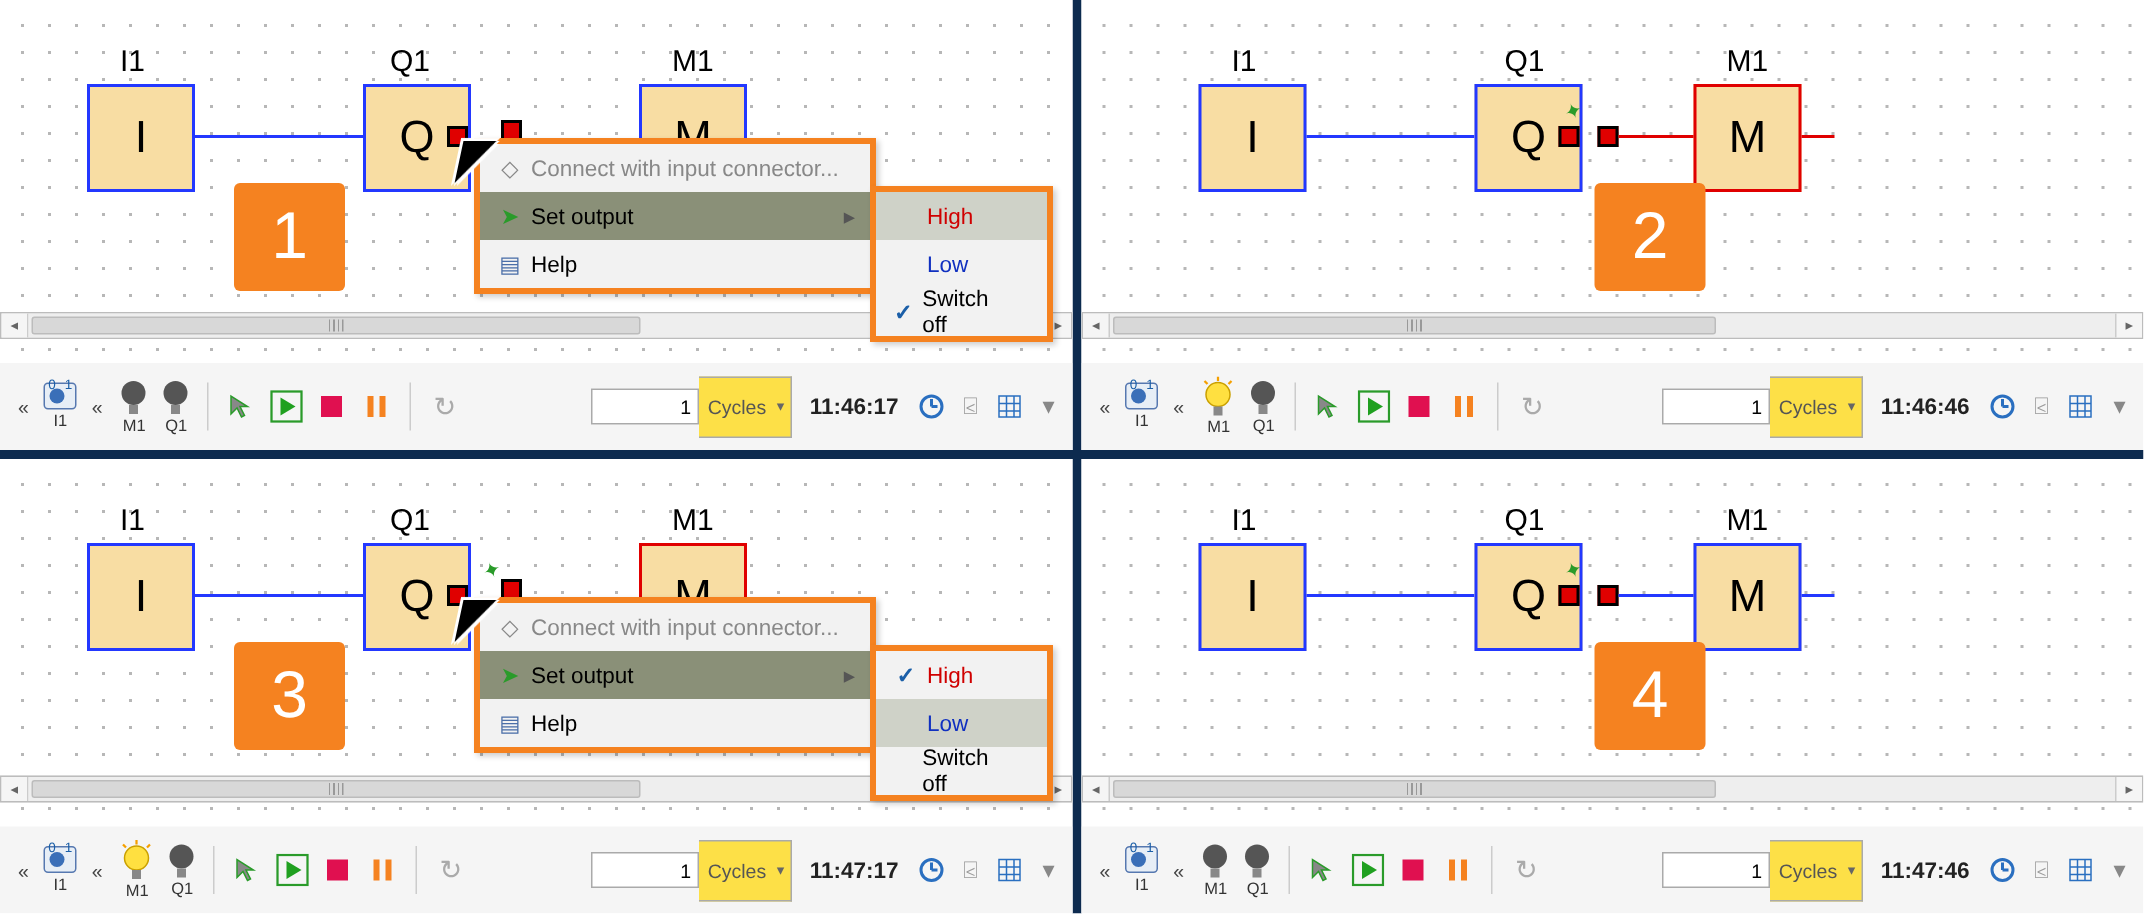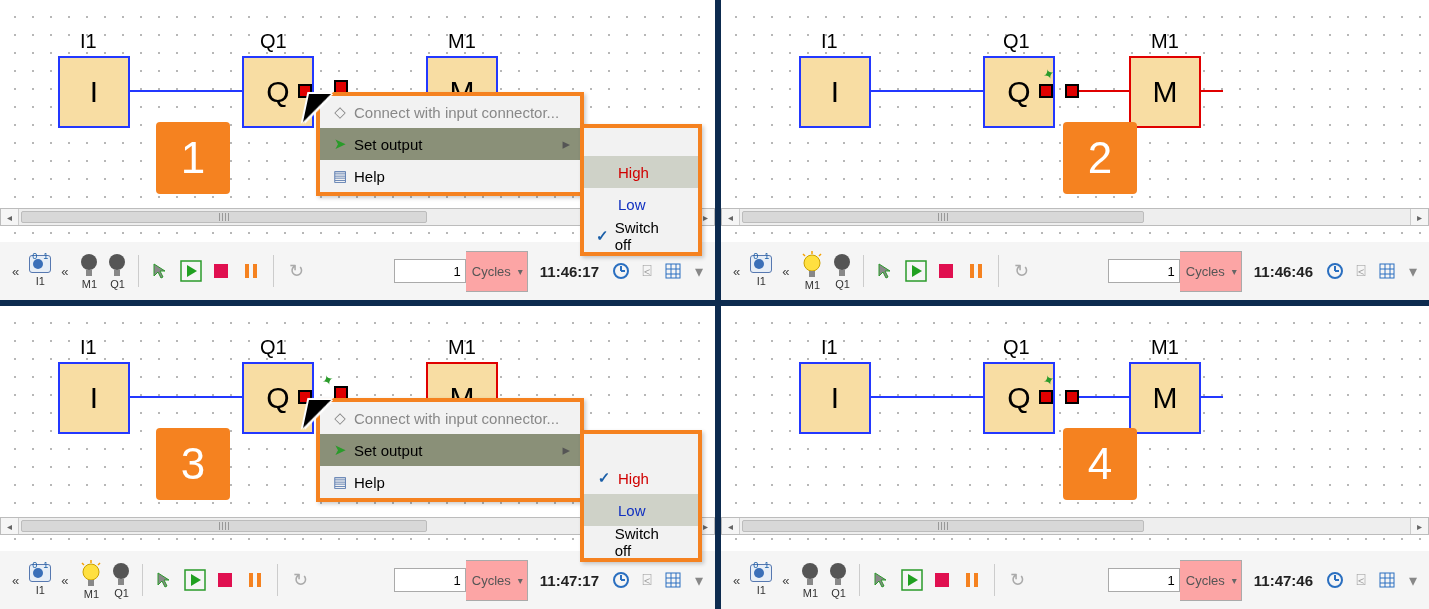--- a/index.html
+++ b/index.html
@@ -67,21 +67,21 @@
     box-shadow: 2px 2px 4px rgba(0,0,0,.2);
   }
   .menu .row { display: flex; align-items: center; height: 32px; padding: 0 10px 0 6px; }
   .menu .row .iconcell { width: 28px; display: flex; justify-content: center; }
   .menu .row.dim { color: #888; }
   .menu .row.sel { background: #8a9078; color: #000; }
   .menu .row .arrow { margin-left: auto; color: #555; }
   .menu.sub { font-size: 15px; }
   .menu.sub .row { padding-right: 26px; }
   .menu.sub .row.blue { color: #1030c0; }
-  .menu.sub .row.red { color: #d00000; margin-top: 28px; }
+  .menu.sub .row.red { color: #d00000; }
   .menu.sub .row .check { color: #1b5fa8; font-weight: bold; }
   .menu.sub .row.selrow { background: #cfd2c8; }
 
   .scroll-h { position: absolute; left: 0; bottom: 74px; right: 0; height: 18px; background: #eee; border: 1px solid #bcbcbc; display: flex; }
   .scroll-h .btn { width: 18px; height: 100%; background: #f5f5f5; display: flex; align-items: center; justify-content: center; color: #666; font-size: 10px; border-right: 1px solid #ccc; }
   .scroll-h .btn.r { border-left: 1px solid #ccc; border-right: none; }
   .scroll-h .track { flex: 1; background: #eee; position: relative; }
   .scroll-h .thumb { position: absolute; top: 2px; bottom: 2px; left: 2px; width: 60%; background: #d8d8d8; border: 1px solid #bcbcbc; border-radius: 2px; }
   .scroll-h .thumb .grip { position: absolute; left: 50%; top: 50%; transform: translate(-50%,-50%); width: 10px; height: 8px; background: repeating-linear-gradient(90deg, #999 0 1px, transparent 1px 3px); }
 
@@ -103,21 +103,21 @@
   .switch { width: 22px; height: 18px; background: #e7eef6; border: 1px solid #5678b0; border-radius: 3px; position: relative; }
   .switch .dot0 { position: absolute; top: -5px; left: 2px; font-size: 9px; color: #1b5fa8; }
   .switch .dot1 { position: absolute; top: -5px; right: 2px; font-size: 9px; color: #1b5fa8; }
   .switch .knob { width: 10px; height: 10px; background: #3a6fb8; border-radius: 50%; position: absolute; top: 3px; left: 3px; }
 
   .bulb { display: flex; flex-direction: column; align-items: center; font-size: 11px; color: #333; }
   .bulb svg { display: block; }
 
   .cycles { display: flex; align-items: center; gap: 0; margin-left: auto; }
   .cycles input { width: 72px; height: 24px; text-align: right; padding-right: 4px; border: 1px solid #aaa; font-size: 13px; }
-  .cycles .combo { height: 41px; border: 1px solid #aaa; border-left: none; display: flex; align-items: center; padding: 0 16px 0 6px; font-size: 13px; color: #555; position: relative; background: #fca5a5; }
+  .cycles .combo { height: 41px; border: 1px solid #aaa; border-left: none; display: flex; align-items: center; padding: 0 16px 0 6px; font-size: 13px; color: #555; position: relative; background: #fde047; }
   .cycles .combo::after { content: "▾"; position: absolute; right: 4px; font-size: 10px; color: #666; }
 
   .time { font-size: 15px; font-weight: bold; color: #222; margin: 0 6px; }
 
   .trailicons { display: flex; gap: 6px; align-items: center; margin-right: 6px; }
   .sq { width: 20px; height: 20px; display: flex; align-items: center; justify-content: center; }
 
   .spark { position: absolute; font-size: 14px; color: #2a9b2a; transform: rotate(-20deg); }
 </style>
 </head>

